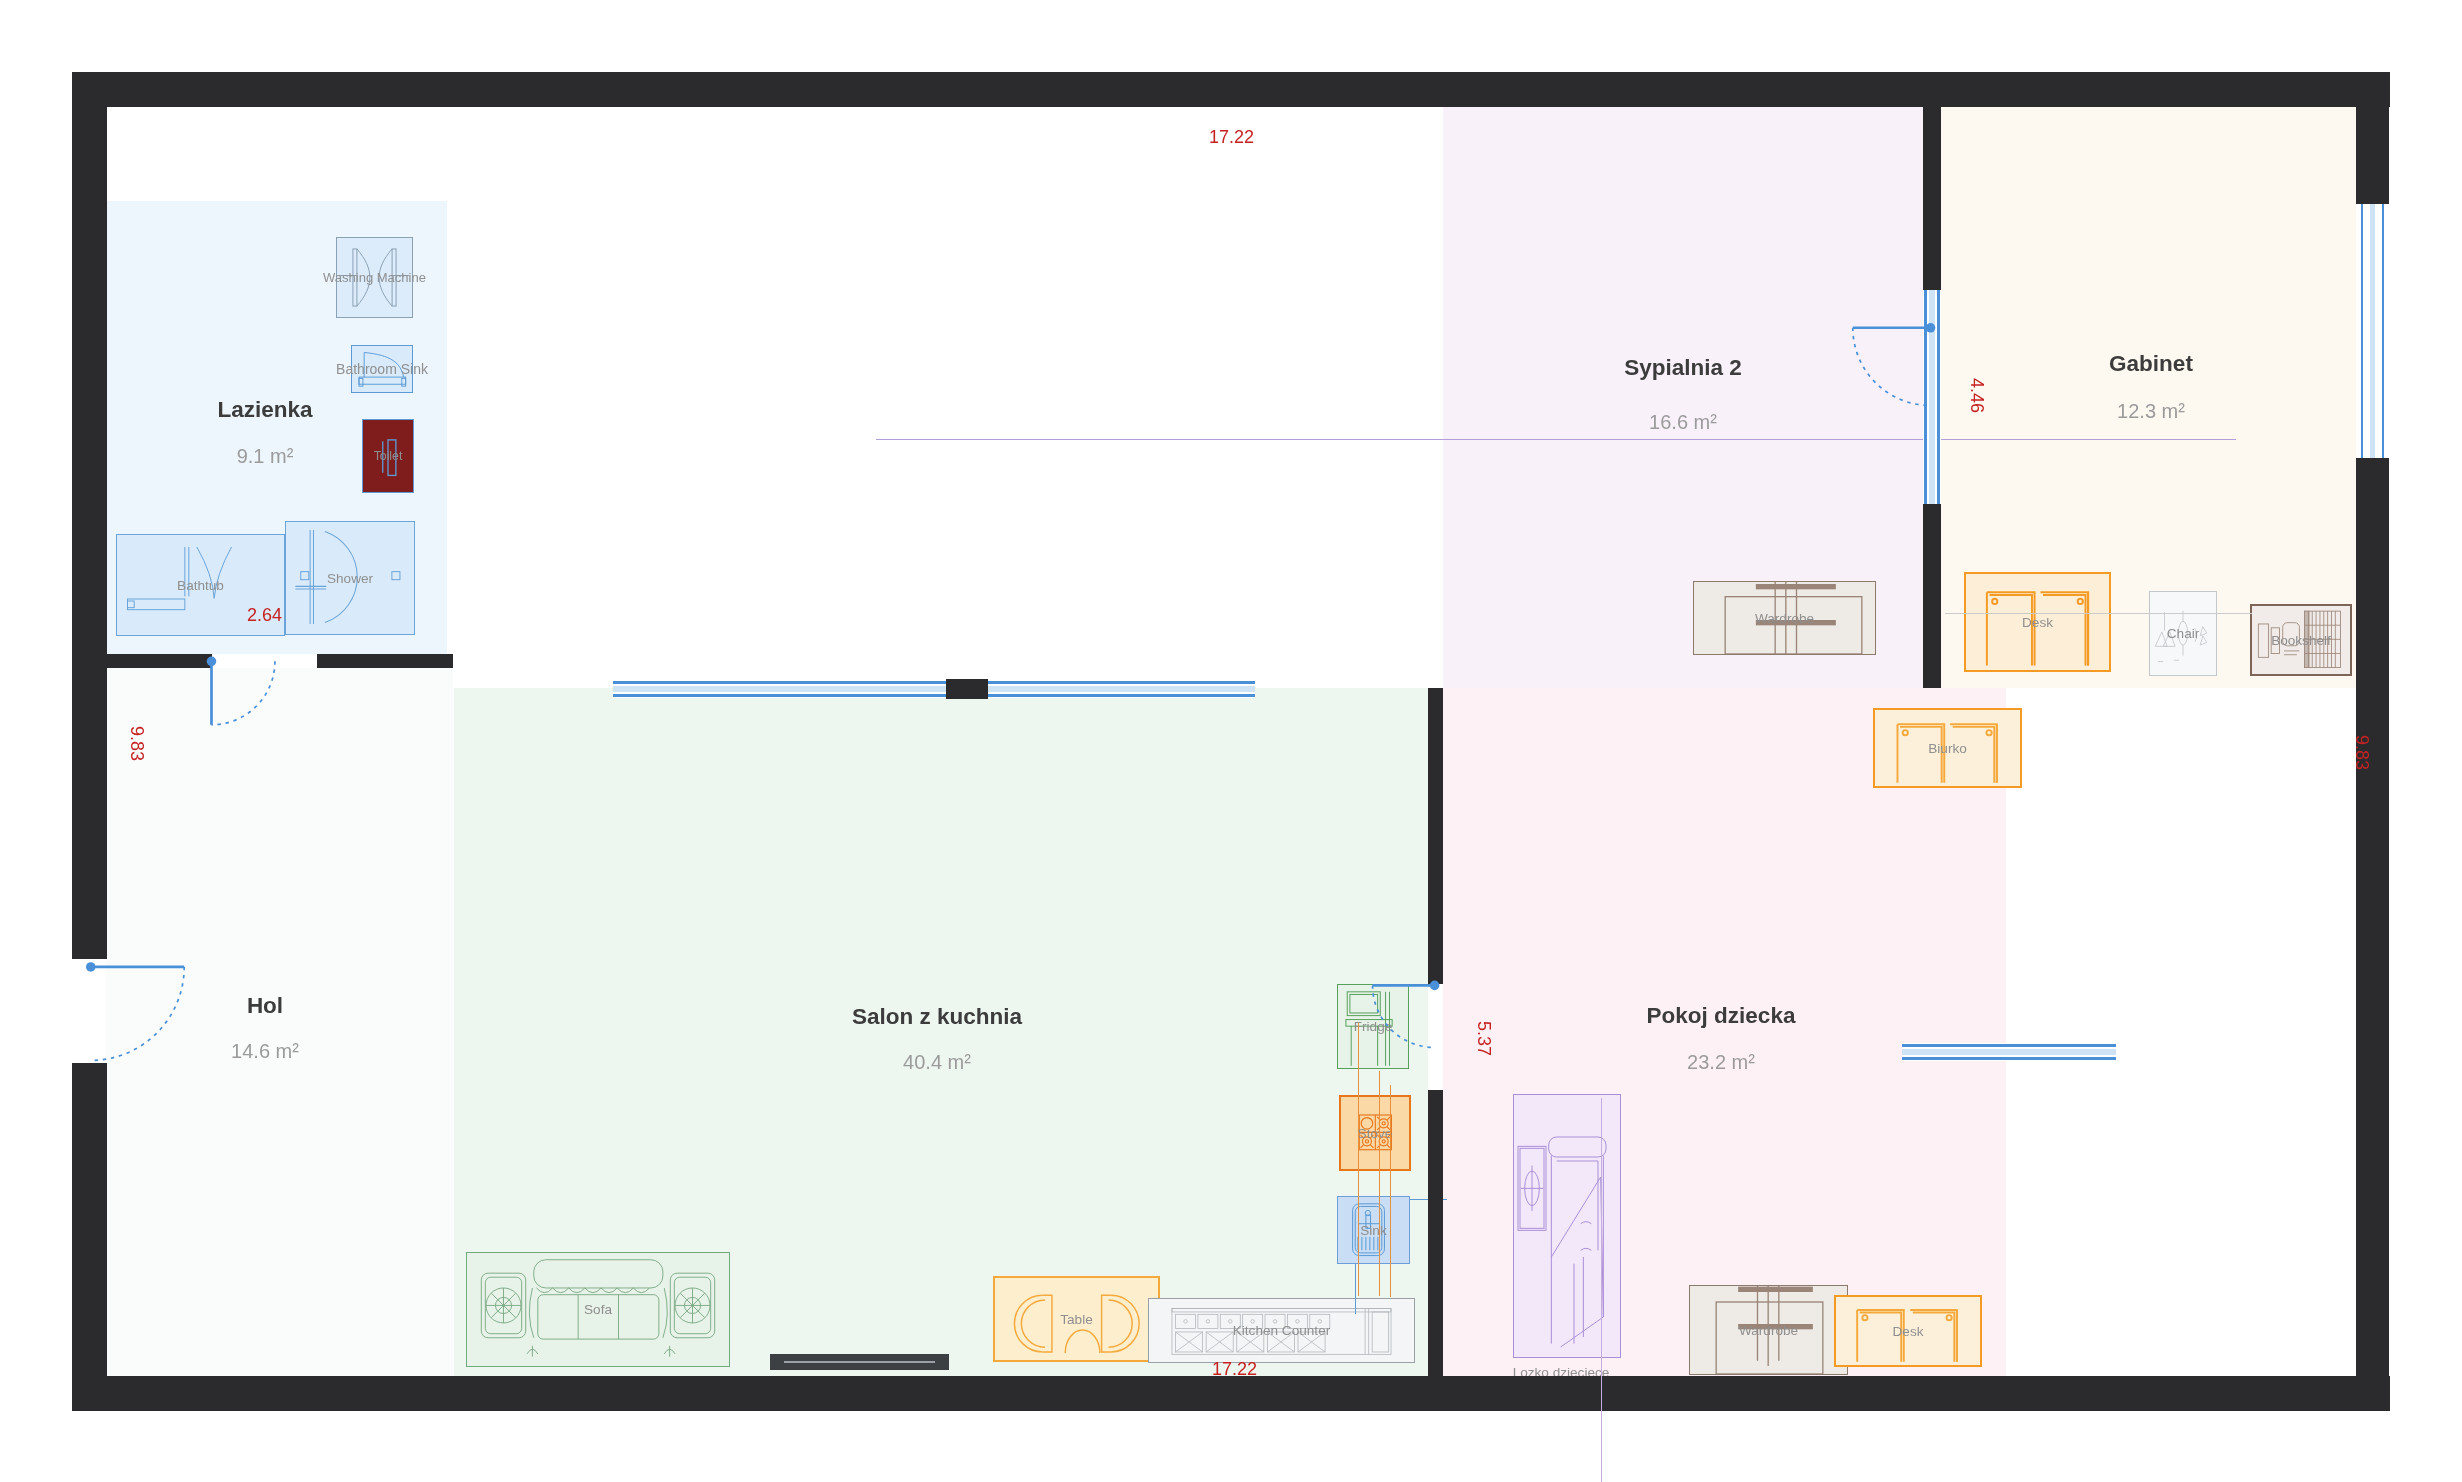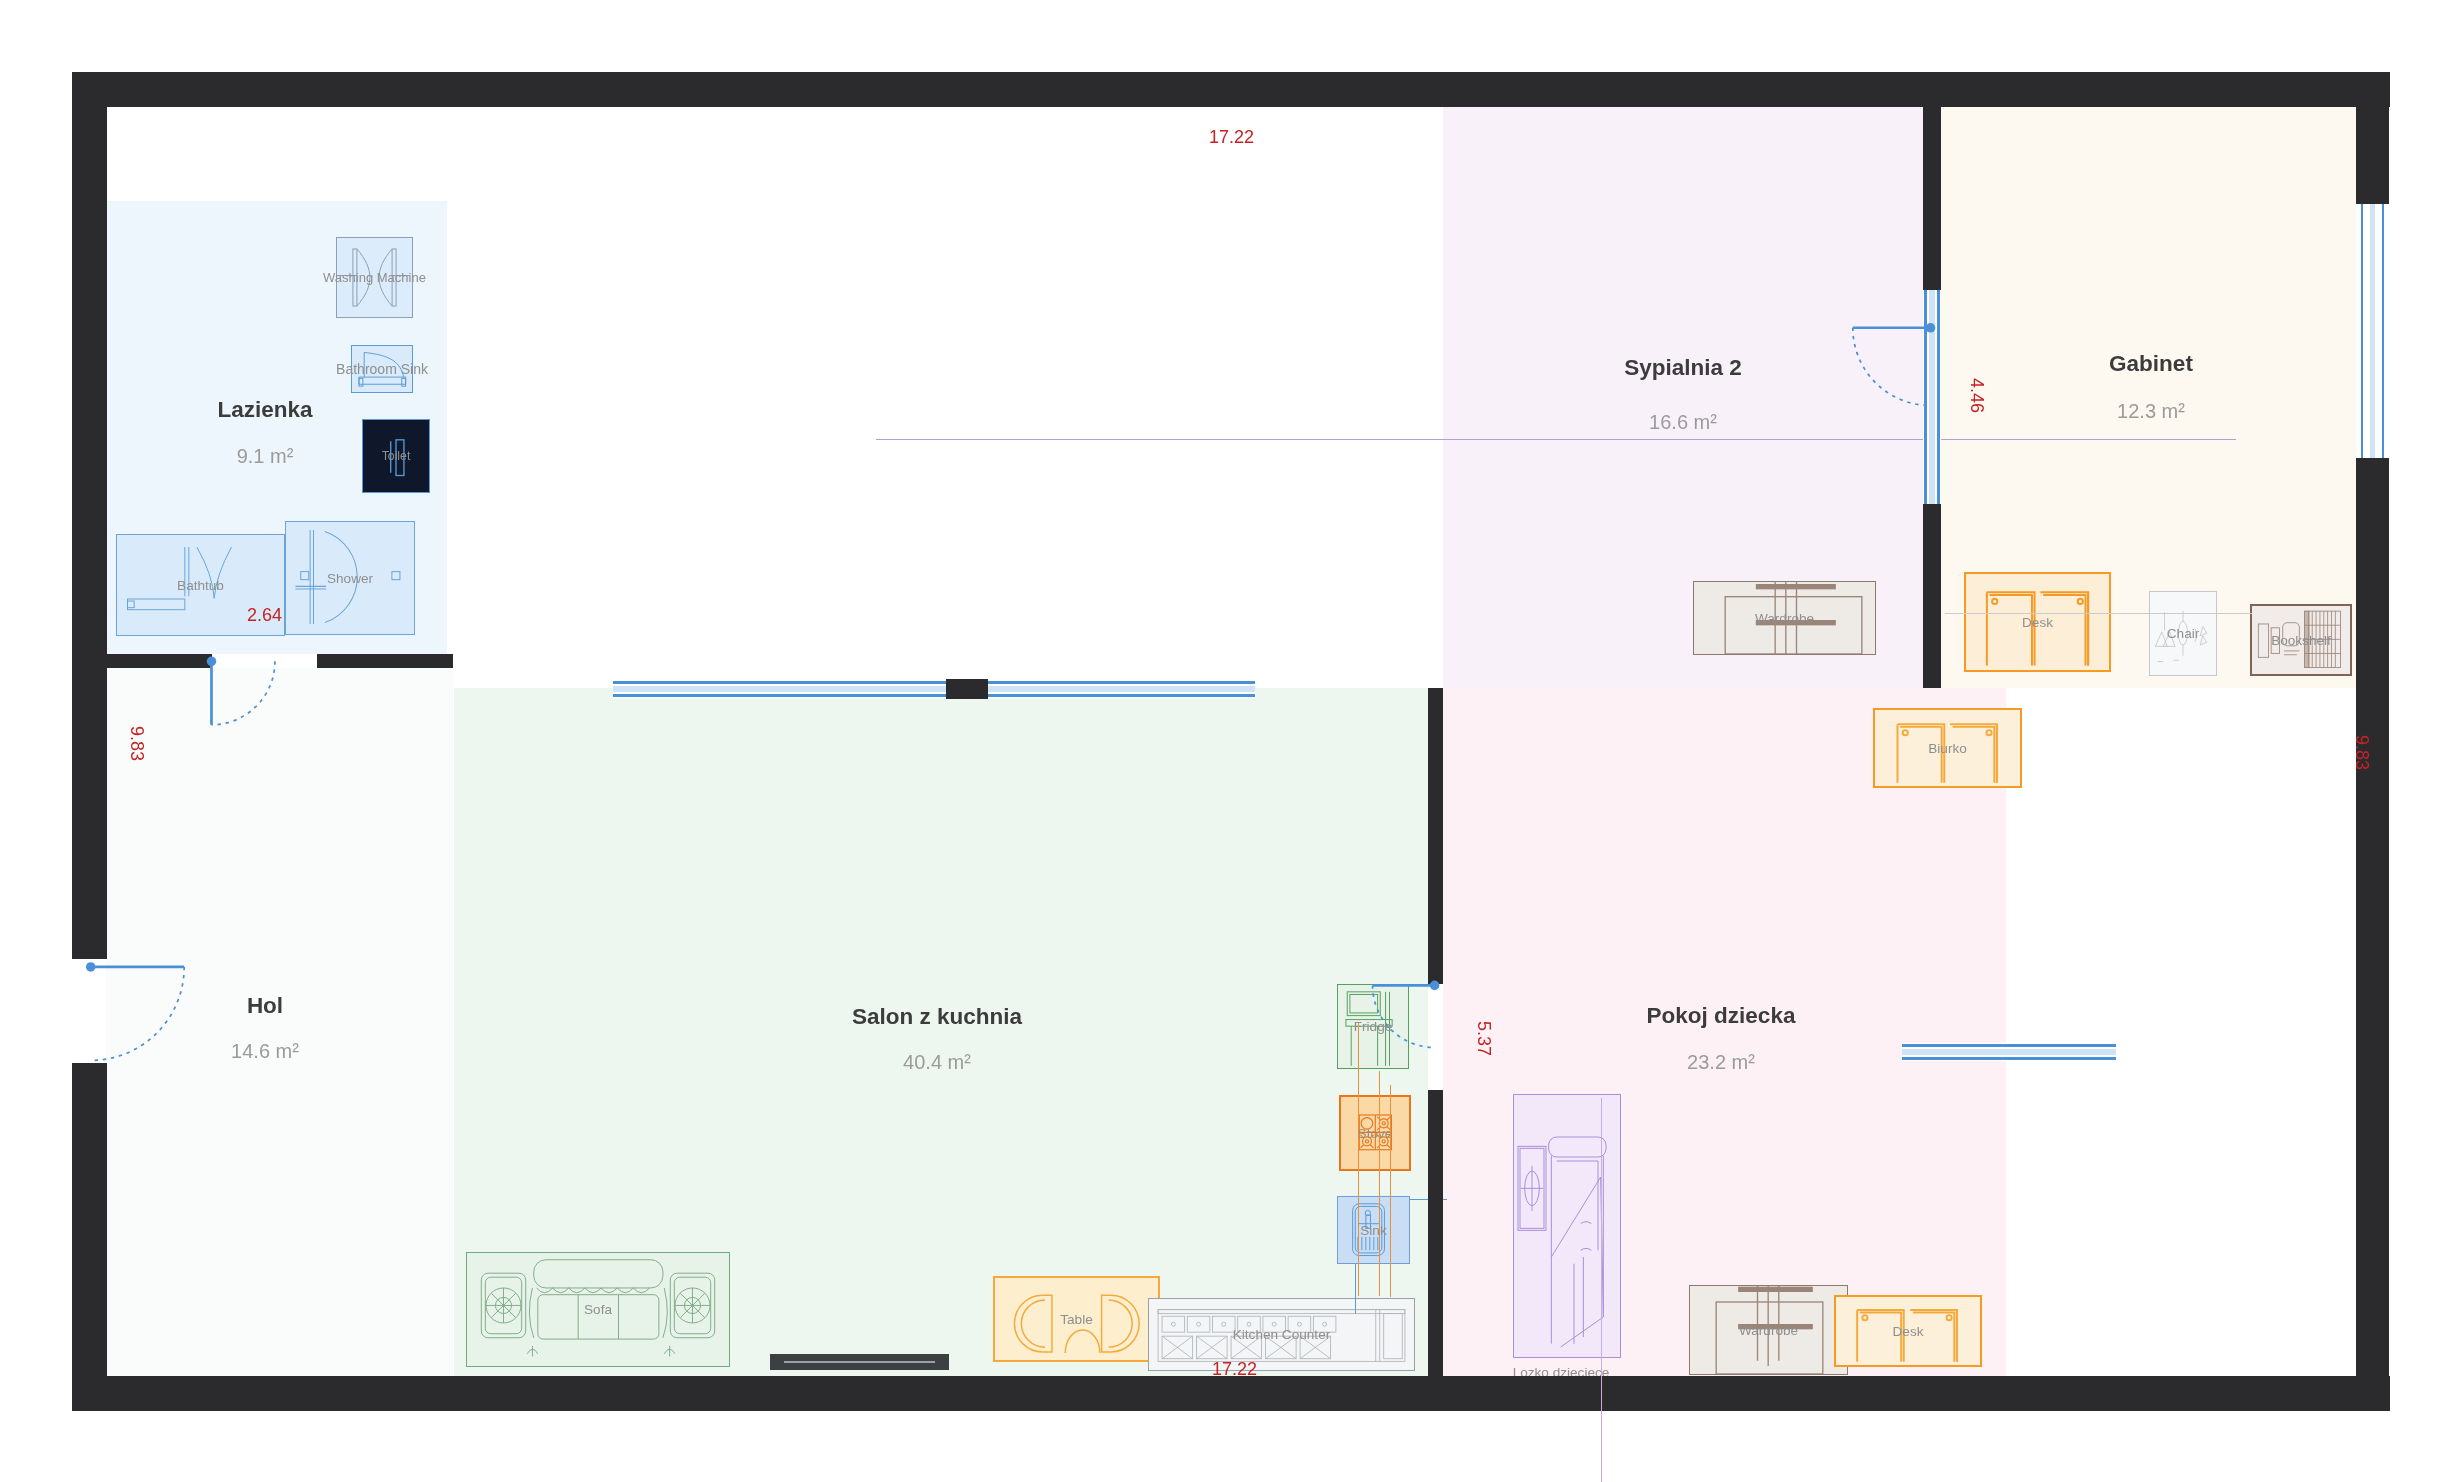--- a/index.html
+++ b/index.html
@@ -56,21 +56,21 @@
     <svg viewBox="0 0 91 71" fill="none" stroke="#5b9bd5" stroke-width="1.5">
       <rect x="10" y="48" width="72" height="11"></rect>
         <rect x="10" y="50" width="6" height="12"></rect>
       <rect x="76" y="50" width="6" height="12"></rect>
         <path d="M18,10 V48"></path>
         <path d="M18,10 C60,14 74,26 79,48"></path>
     </svg>
     <span class="furn-label" style="font-size:14px;">Bathroom Sink</span>
   </div>
 
-  <div class="furn" style="left:362px;top:419px;width:68px;height:74px;border:1.4px solid #5b9bd5;background:#0f172a;">
+  <div class="furn" style="left:362px;top:419px;width:52px;height:74px;border:1.4px solid #5b9bd5;background:#7f1d1d;">
     <svg viewBox="0 0 76 109" fill="none" stroke="#5b9bd5" stroke-width="2">
       <path d="M30,32 V80"></path>
         <rect x="38" y="30" width="12" height="54"></rect>
     </svg>
     <span class="furn-label" style="font-size:12.3px;">Toilet</span>
   </div>
 
   <div class="furn" style="left:116px;top:534px;width:169px;height:102px;border:1.4px solid #6aa4d8;background:#d9ebfb;">
     <svg viewBox="0 0 247 150" fill="none" stroke="#6aa4d8" stroke-width="1.5">
       <path d="M100,18 V92 M106,18 V92"></path>
@@ -218,21 +218,21 @@
         <path d="M68,38 A38,38 0 0 0 68,120"></path>
       <path d="M64,30 H80 V128 H64"></path>
       <path d="M103,130 A30,40 0 0 1 163,130"></path>
       <path d="M182,30 A46,46 0 0 1 182,128"></path>
         <path d="M178,38 A38,38 0 0 1 178,120"></path>
       <path d="M182,30 H166 V128 H182"></path>
     </svg>
     <span class="furn-label">Table</span>
   </div>
 
-  <div class="furn" style="left:1148px;top:1298px;width:267px;height:73px;border:1.4px solid #9aa0a6;background:#f4f5f6;text-align:center;">
+  <div class="furn" style="left:1148px;top:1298px;width:267px;height:65px;border:1.4px solid #9aa0a6;background:#f4f5f6;text-align:center;">
     <svg viewBox="0 0 392 107" fill="none" stroke="#b0b5ba" stroke-width="1.3">
       <rect x="10" y="16" width="372" height="78"></rect>
         <rect x="10" y="16" width="372" height="6"></rect>
       <rect x="16" y="26" width="34" height="24"></rect>
         <circle cx="33" cy="38" r="3"></circle>
       <rect x="54" y="26" width="34" height="24"></rect>
         <circle cx="71" cy="38" r="3"></circle>
       <rect x="92" y="26" width="34" height="24"></rect>
         <circle cx="109" cy="38" r="3"></circle>
       <rect x="130" y="26" width="34" height="24"></rect>

